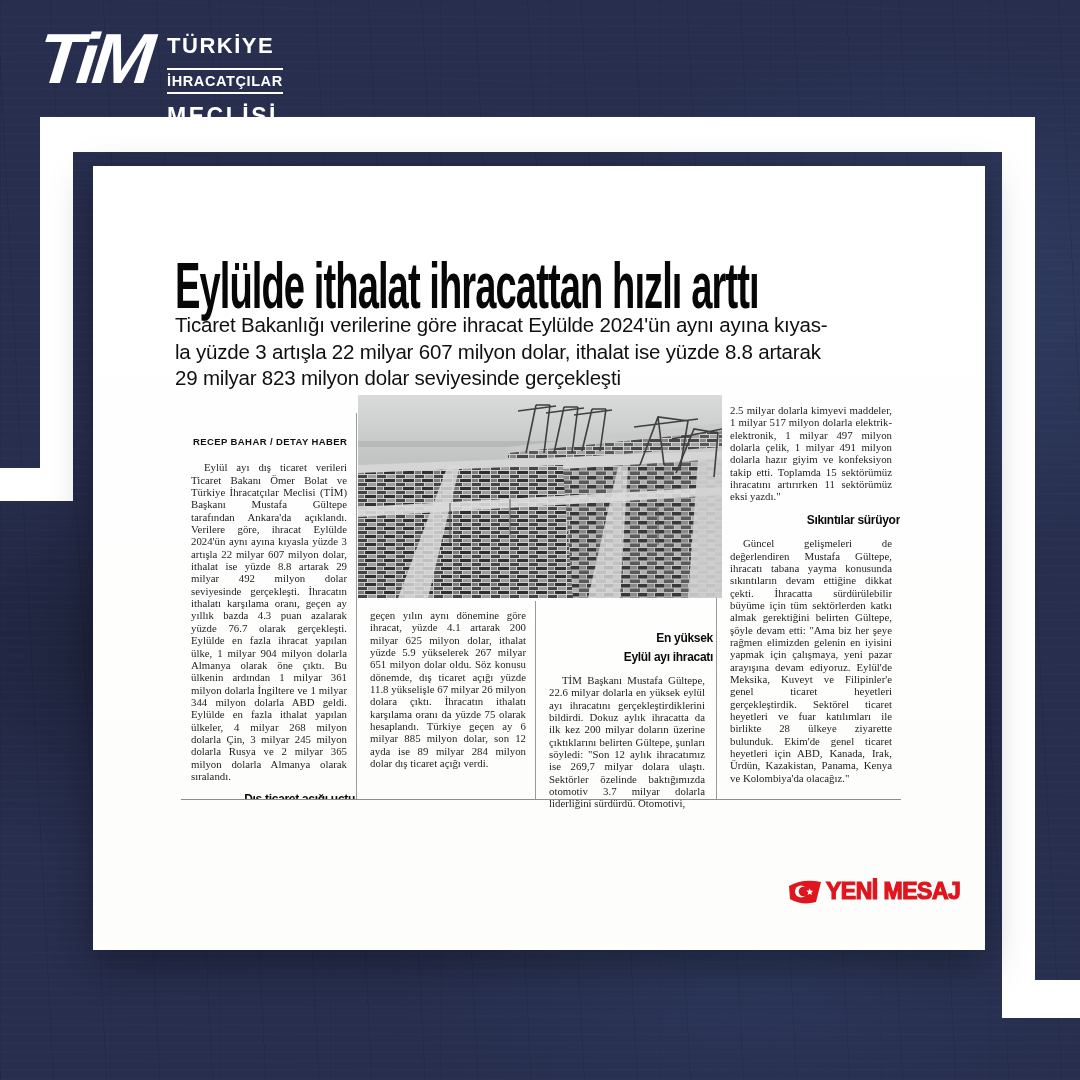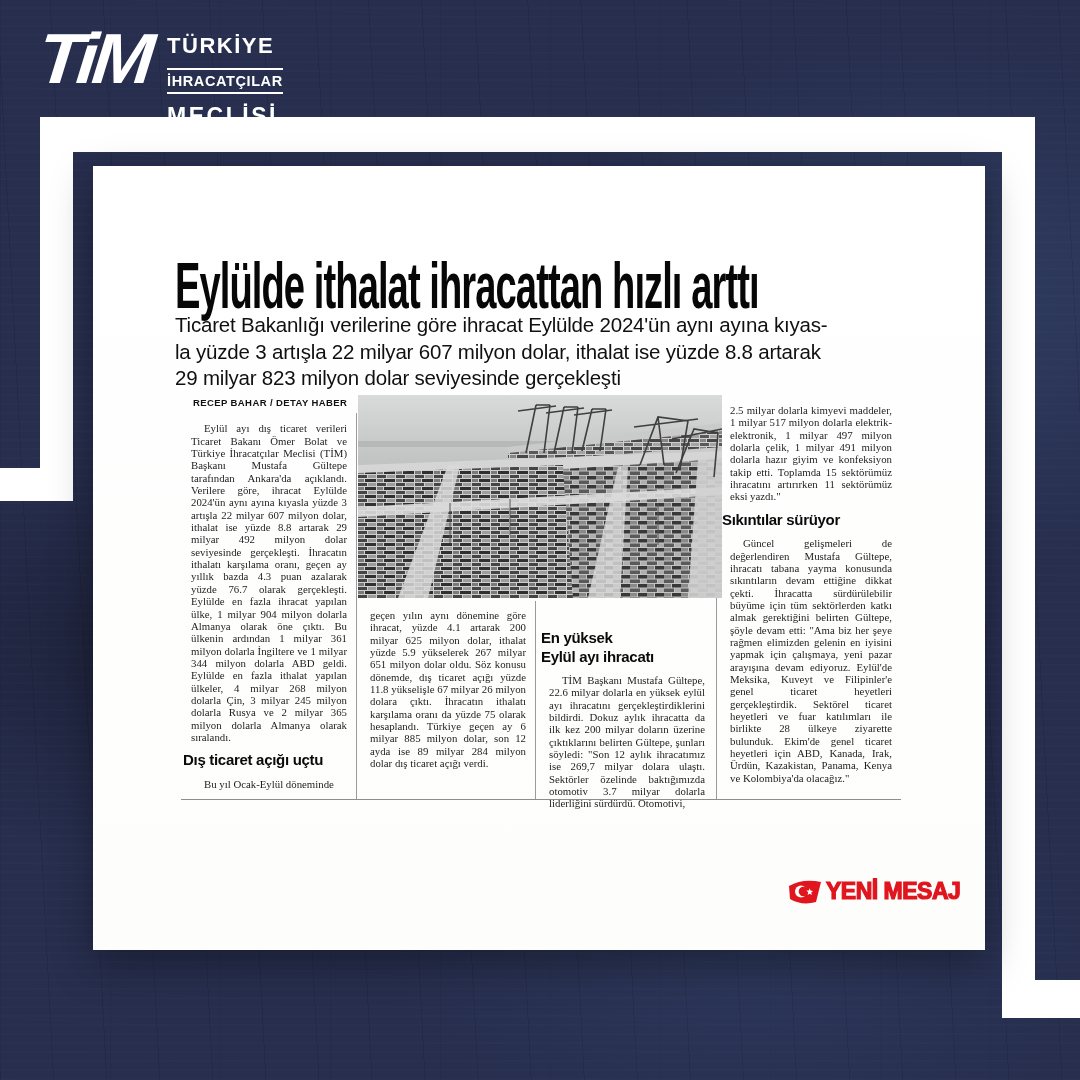--- a/index.html
+++ b/index.html
@@ -41,25 +41,25 @@
   .subhead{position:absolute;left:82px;top:146px;width:745px;color:#101010;
     font-size:20.5px;line-height:26.5px;letter-spacing:-.2px;}
   .col{position:absolute;top:229px;height:404px;overflow:hidden;
     font-family:"Liberation Serif",serif;font-size:10.8px;line-height:12.35px;
     color:#1d1d1d;text-align:justify;}
   .c1{left:90px;width:172px;}
   .c2{left:269px;width:172px;top:435px;height:198px;}
   .c3{left:448px;width:172px;top:463px;height:196px;}
   .c4{left:629px;width:178px;top:230px;height:403px;}
   .byline{font-family:"Liberation Sans",sans-serif;font-size:9.5px;font-weight:700;
-    letter-spacing:.4px;color:#111;padding:2px 0 5px 10px;}
+    letter-spacing:.4px;color:#111;padding:2px 0 5px 10px;margin-top:39px;}
   .col p{margin:8px;}
   .indent{text-indent:13px;}
   .colhead{font-family:"Liberation Sans",sans-serif;font-weight:700;color:#0a0a0a;
-    font-size:15px;line-height:18.5px;letter-spacing:-.3px;margin:8px 0 5px;text-align:left;}
+    font-size:12px;line-height:18.5px;letter-spacing:-.3px;margin:8px 0 5px;text-align:right;}
   .vrule{position:absolute;width:1px;background:#9a9a9a;}
   .vr1{left:263px;top:247px;height:386px;}
   .vr2{left:442px;top:435px;height:198px;}
   .vr3{left:623px;top:232px;height:401px;}
   .hrule{position:absolute;left:88px;top:633px;width:720px;height:1px;background:#8d8d8d;}
   .photo{position:absolute;left:265px;top:229px;width:364px;height:203px;}
   
   .ym{position:absolute;left:694px;top:712px;display:flex;align-items:flex-start;gap:3px;}
   .ym-text{font-weight:700;font-size:23px;letter-spacing:-.5px;color:#e0151d;
     -webkit-text-stroke:1.2px #e0151d;}

